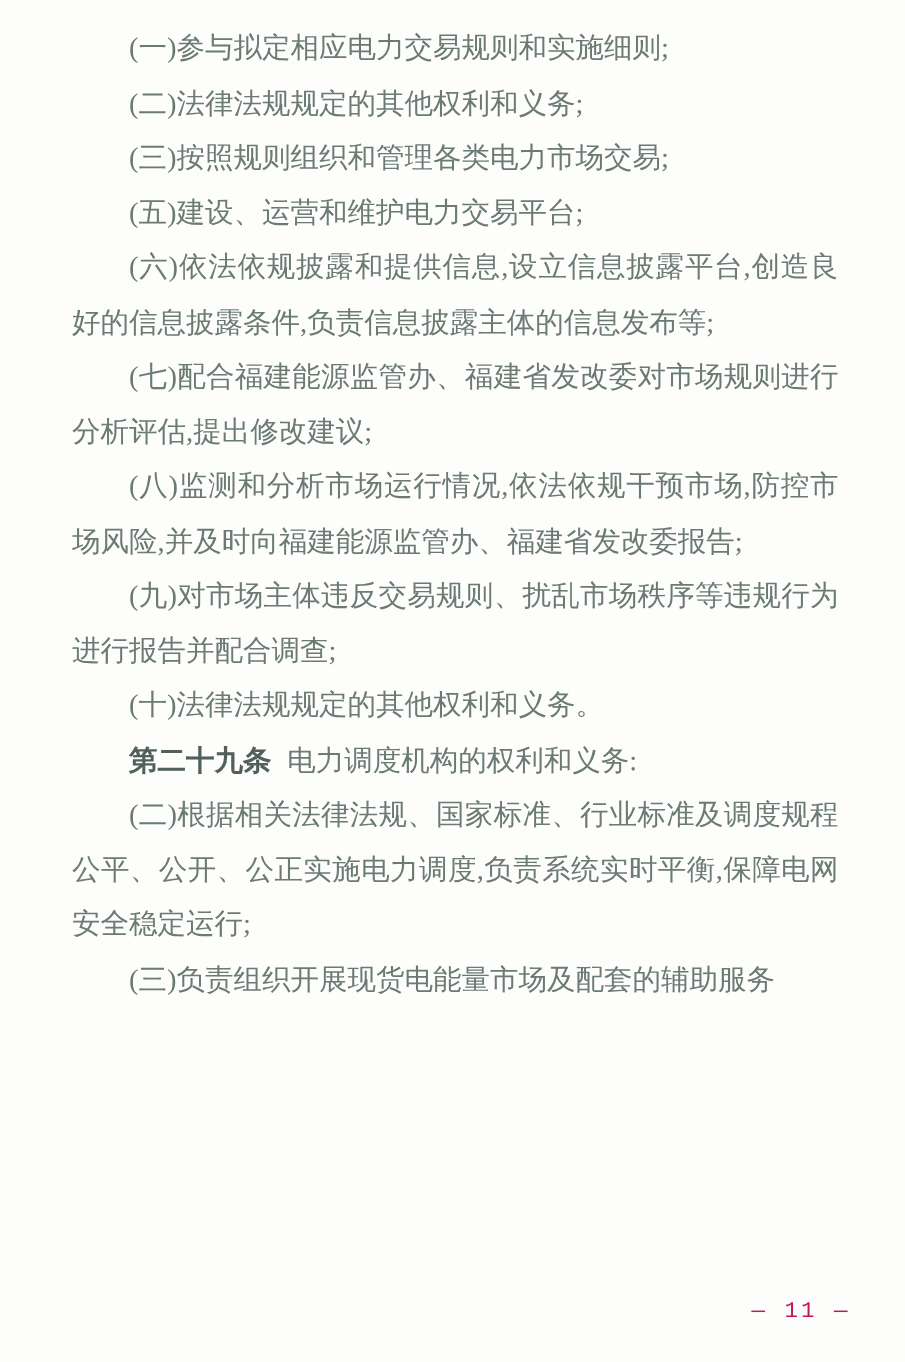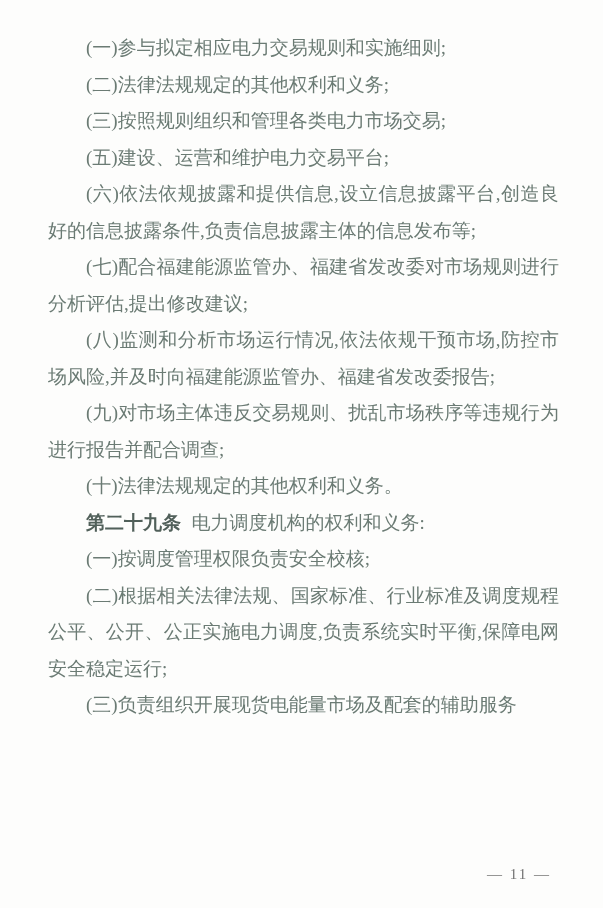--- a/index.html
+++ b/index.html
@@ -10,62 +10,61 @@
     width: 603px;
     height: 908px;
     position: relative;
     background: #fdfdfc;
     overflow: hidden;
     font-family: "Liberation Serif", "DejaVu Serif", serif;
   }
   .doc-body {
     position: absolute;
     left: 48px;
-    top: 30px;
+    top: 15px;
     width: 511px;
     color: #6b7b74;
     font-size: 19px;
     line-height: 36.5px;
     text-align: justify;
     text-justify: inter-ideograph;
   }
   .doc-body p {
     margin: 0;
     text-indent: 2em;
   }
   .article-lead {
     font-weight: 700;
     color: #51605a;
     margin-right: 0.55em;
     font-family: Liberation Sans, sans-serif;
   }
   .page-footer {
     position: absolute;
-    right: 52px;
+    right: 36px;
     top: 866px;
-    color: #737373;
+    color: #be185d;
     font-size: 15px;
     letter-spacing: 2px;
-    font-family: Liberation Serif, serif;
+    font-family: Liberation Mono, monospace;
   }
 </style>
 </head>
 <body>
 
 <div class="doc-body">
   <p>(一)参与拟定相应电力交易规则和实施细则;</p>
   <p>(二)法律法规规定的其他权利和义务;</p>
   <p>(三)按照规则组织和管理各类电力市场交易;</p>
   <p>(五)建设、运营和维护电力交易平台;</p>
   <p>(六)依法依规披露和提供信息,设立信息披露平台,创造良好的信息披露条件,负责信息披露主体的信息发布等;</p>
   <p>(七)配合福建能源监管办、福建省发改委对市场规则进行分析评估,提出修改建议;</p>
   <p>(八)监测和分析市场运行情况,依法依规干预市场,防控市场风险,并及时向福建能源监管办、福建省发改委报告;</p>
   <p>(九)对市场主体违反交易规则、扰乱市场秩序等违规行为进行报告并配合调查;</p>
   <p>(十)法律法规规定的其他权利和义务。</p>
   <p>
     <span class="article-lead">第二十九条</span><span>电力调度机构的权利和义务:</span>
   </p>
-  <p>(一)按调度管理权限负责安全校核;</p>
   <p>(二)根据相关法律法规、国家标准、行业标准及调度规程公平、公开、公正实施电力调度,负责系统实时平衡,保障电网安全稳定运行;</p>
   <p>(三)负责组织开展现货电能量市场及配套的辅助服务</p>
 </div>
 
 <div class="page-footer">— 11 —</div>
 
 </body></html>

